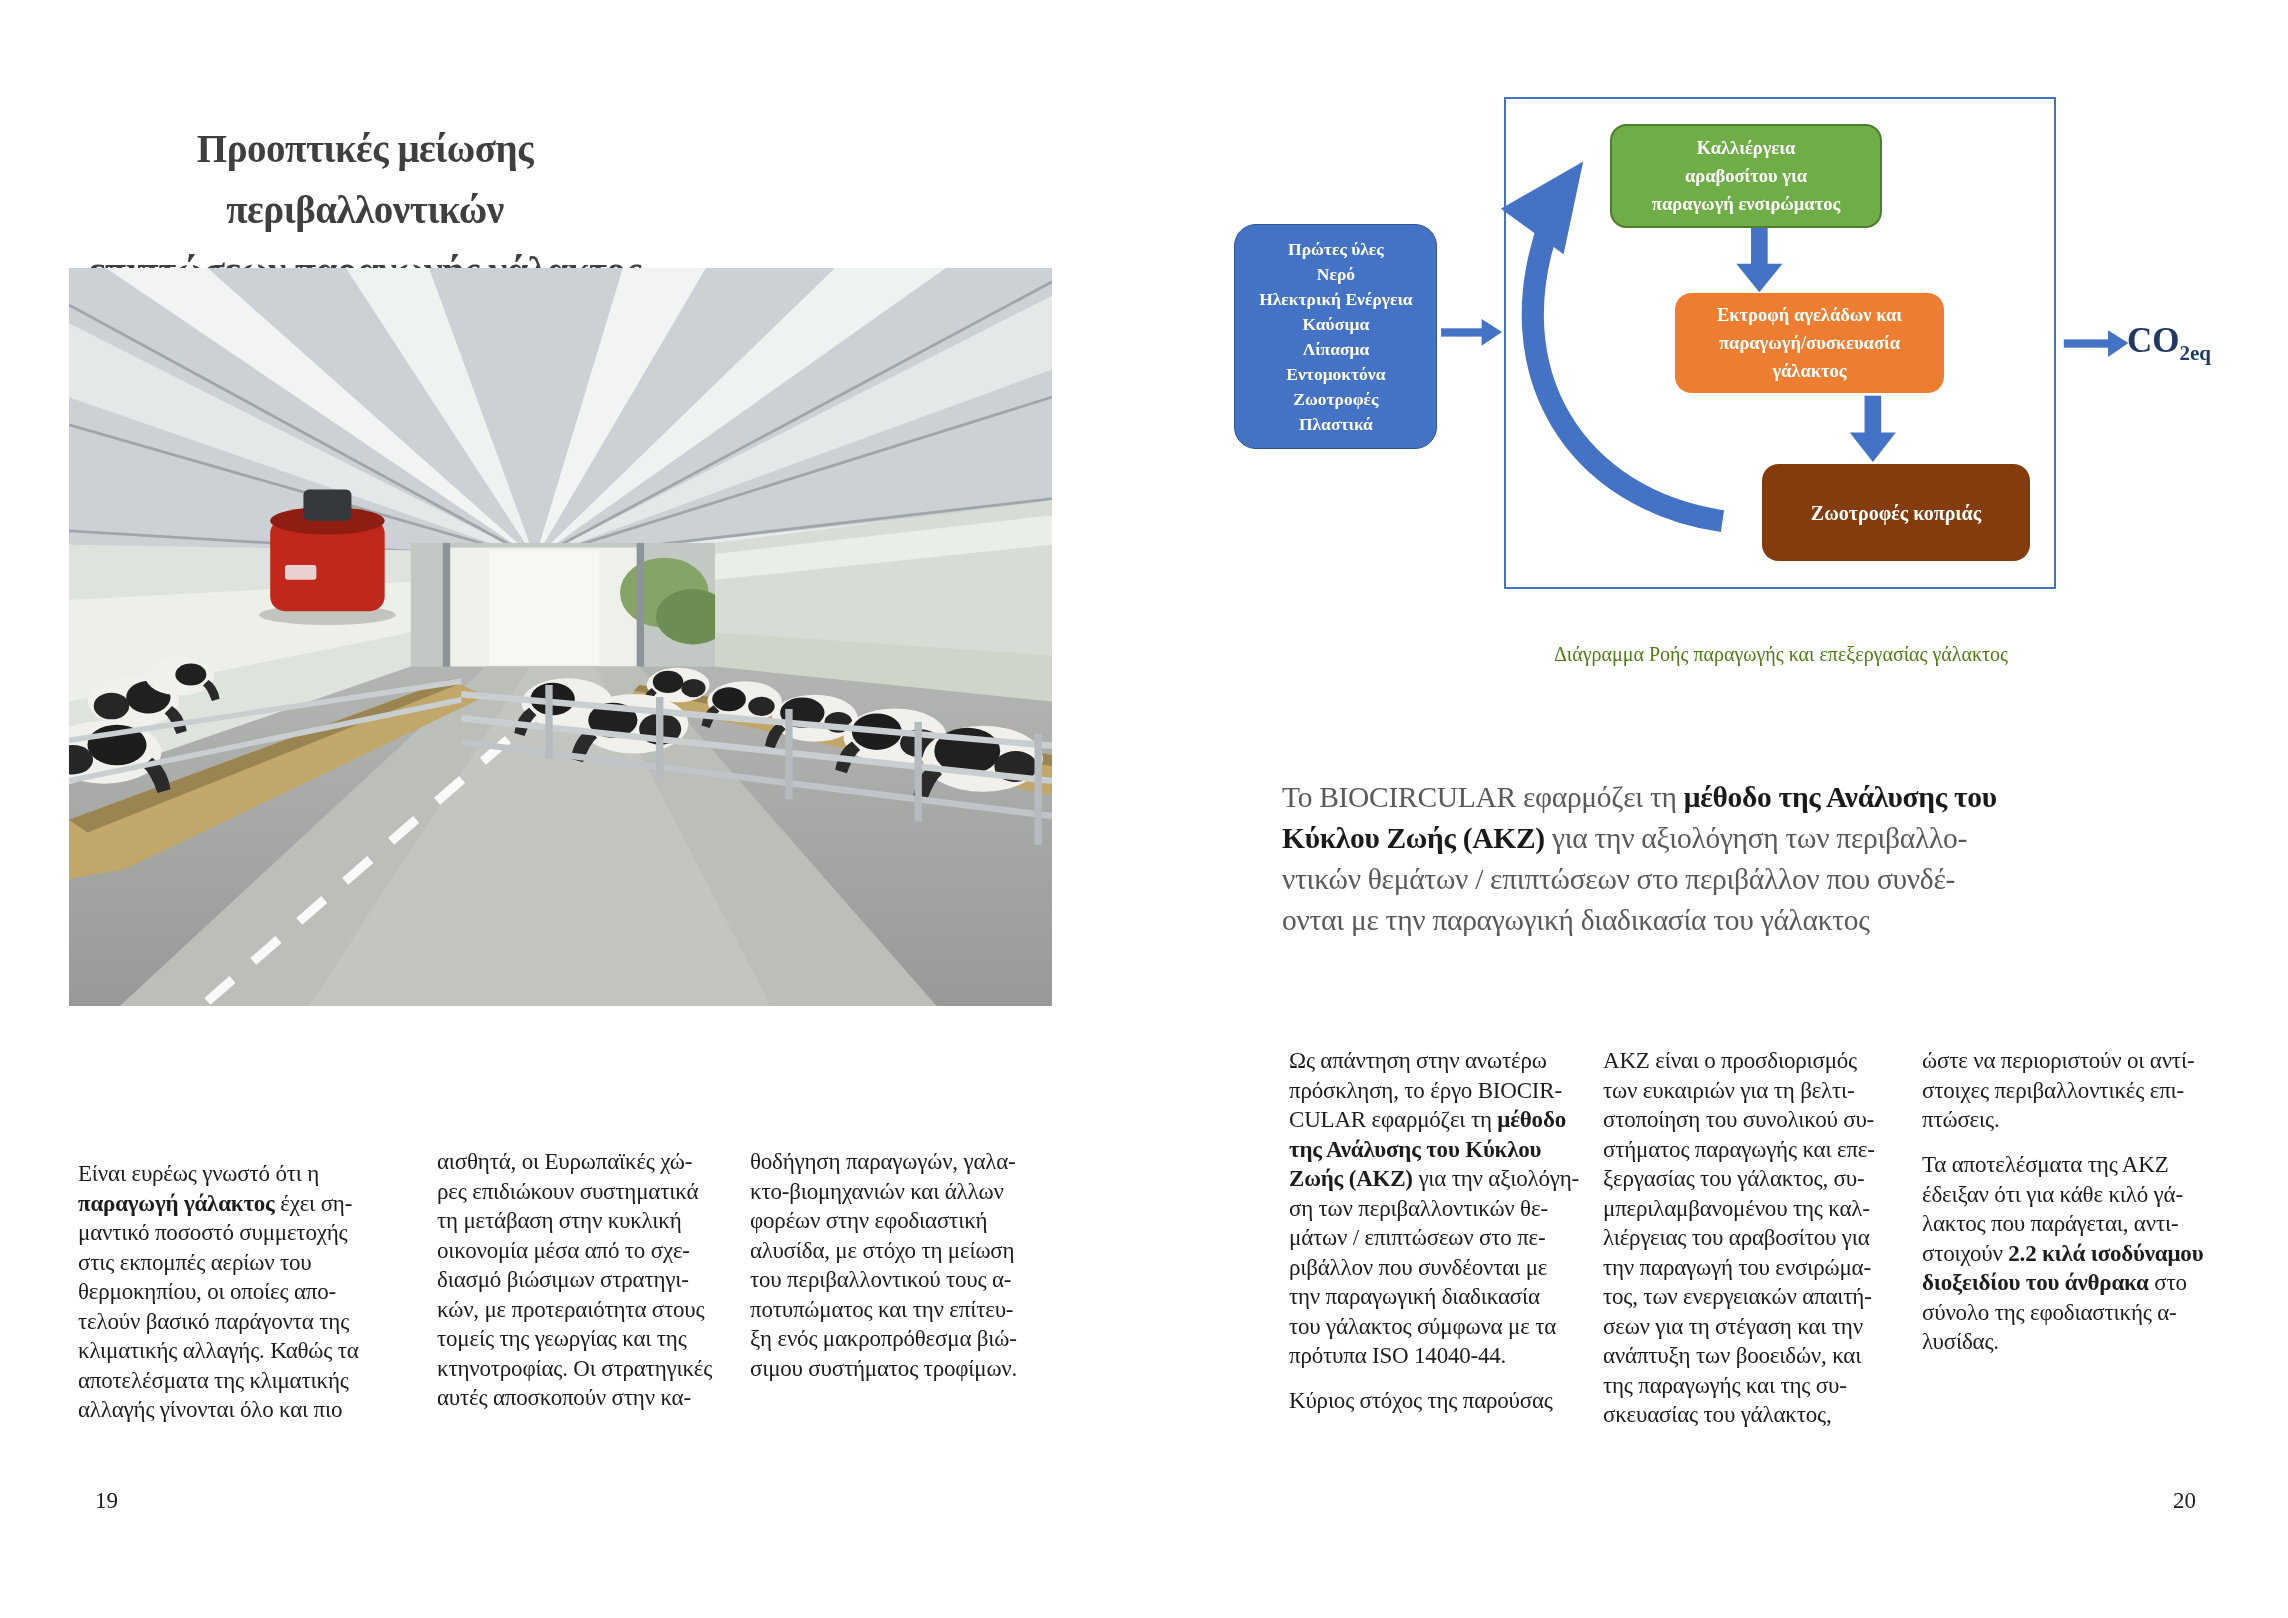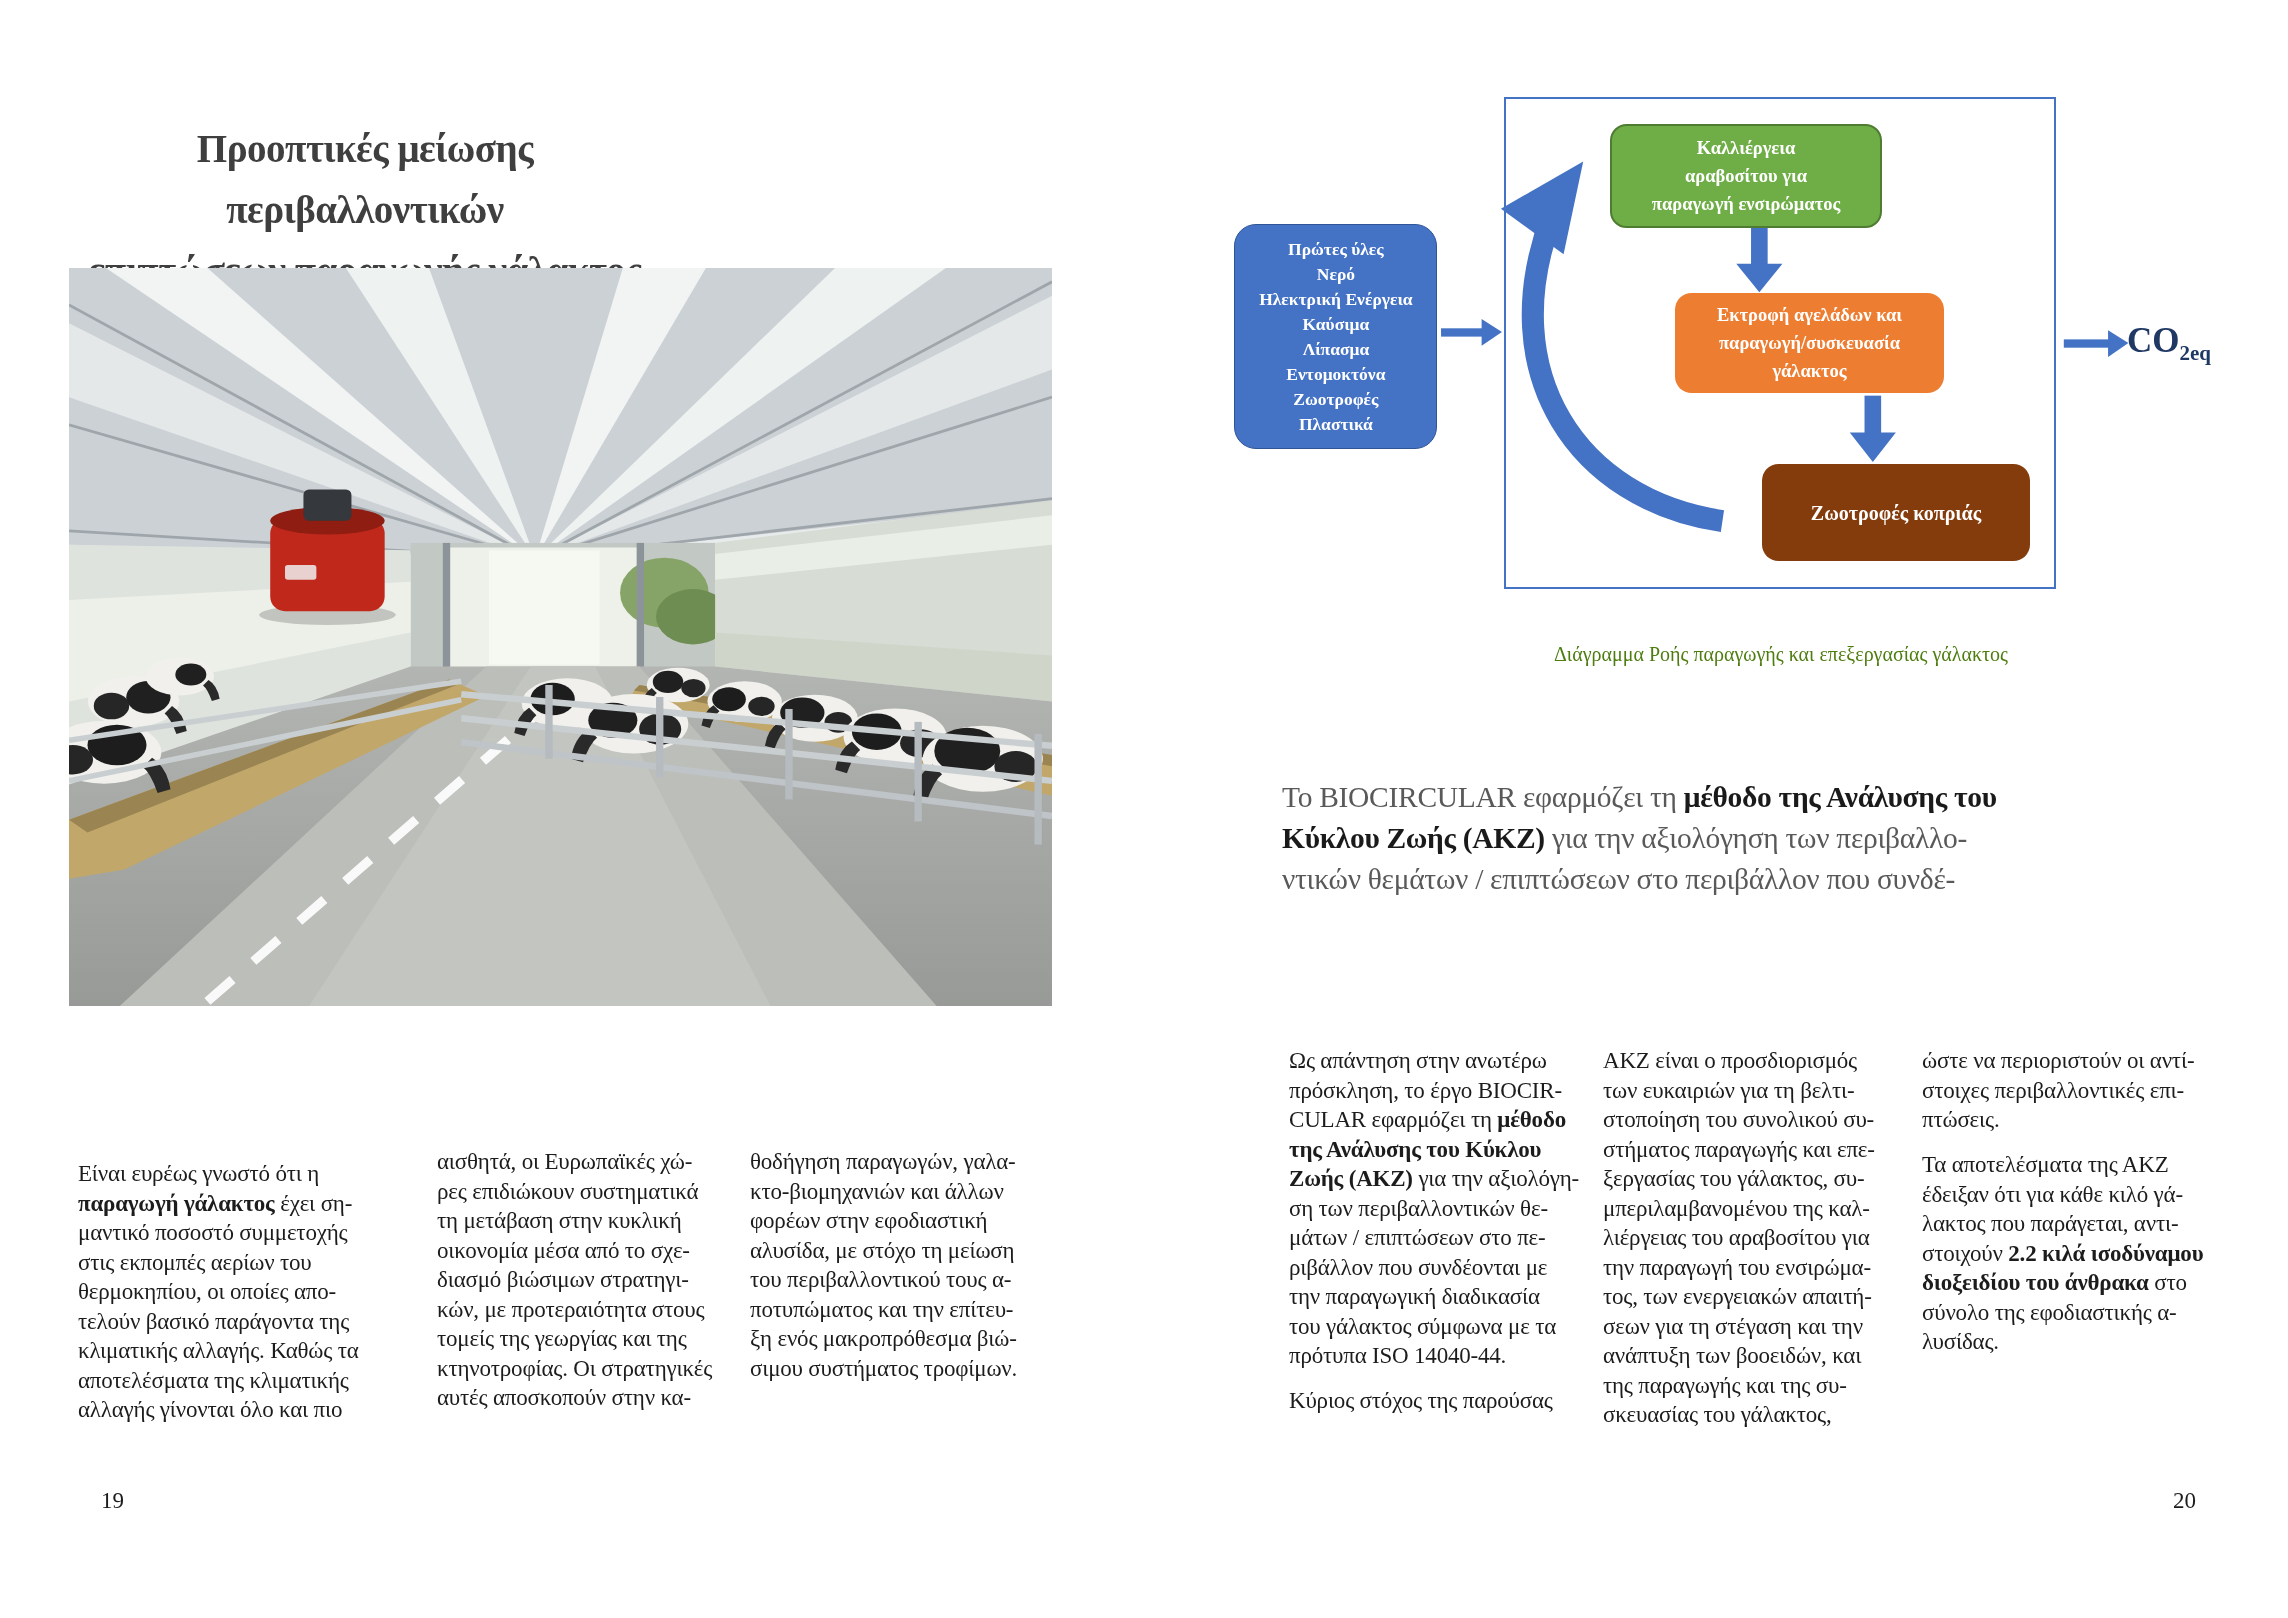--- a/index.html
+++ b/index.html
@@ -228,21 +228,21 @@
         <div class="tline"><span>θοδήγηση παραγωγών, γαλα-</span></div>
         <div class="tline"><span>κτο-βιομηχανιών και άλλων</span></div>
         <div class="tline"><span>φορέων στην εφοδιαστική</span></div>
         <div class="tline"><span>αλυσίδα, με στόχο τη μείωση</span></div>
         <div class="tline"><span>του περιβαλλοντικού τους α-</span></div>
         <div class="tline"><span>ποτυπώματος και την επίτευ-</span></div>
         <div class="tline"><span>ξη ενός μακροπρόθεσμα βιώ-</span></div>
         <div class="tline"><span>σιμου συστήματος τροφίμων.</span></div>
       </div>
 
-    <div class="pagenum" style="left:101px;">19</div>
+    <div class="pagenum" style="left:95px;">19</div>
   </div>
 
   <div class="page page-right">
 
     <div class="diagram">
       <div class="dborder"></div>
 
       <svg class="arrows-svg" viewBox="0 0 1150 600">
 
         <g>
@@ -300,20 +300,21 @@
 
       <div class="co2"><span>CO</span><span class="sub">2eq.</span></div>
     </div>
 
     <div class="dcaption">Διάγραμμα Ροής παραγωγής και επεξεργασίας γάλακτος</div>
 
     <div class="highlight">
         <div class="tline"><span>Το BIOCIRCULAR εφαρμόζει τη </span><span class="b">μέθοδο της Ανάλυσης του</span></div>
         <div class="tline"><span class="b">Κύκλου Ζωής (ΑΚΖ)</span><span> για την αξιολόγηση των περιβαλλο-</span></div>
         <div class="tline"><span>ντικών θεμάτων / επιπτώσεων στο περιβάλλον που συνδέ-</span></div>
+        <div class="tline"><span>ονται με την παραγωγική διαδικασία του γάλακτος</span></div>
       </div>
 
     <div class="bodycol" style="left:145px;top:1046px;width:314px;">
         <div class="tline"><span>Ως απάντηση στην ανωτέρω</span></div>
         <div class="tline"><span>πρόσκληση, το έργο BIOCIR-</span></div>
         <div class="tline"><span>CULAR εφαρμόζει τη </span><span class="b">μέθοδο</span></div>
         <div class="tline"><span class="b">της Ανάλυσης του Κύκλου</span></div>
         <div class="tline"><span class="b">Ζωής (ΑΚΖ)</span><span> για την αξιολόγη-</span></div>
         <div class="tline"><span>ση των περιβαλλοντικών θε-</span></div>
         <div class="tline"><span>μάτων / επιπτώσεων στο πε-</span></div>

